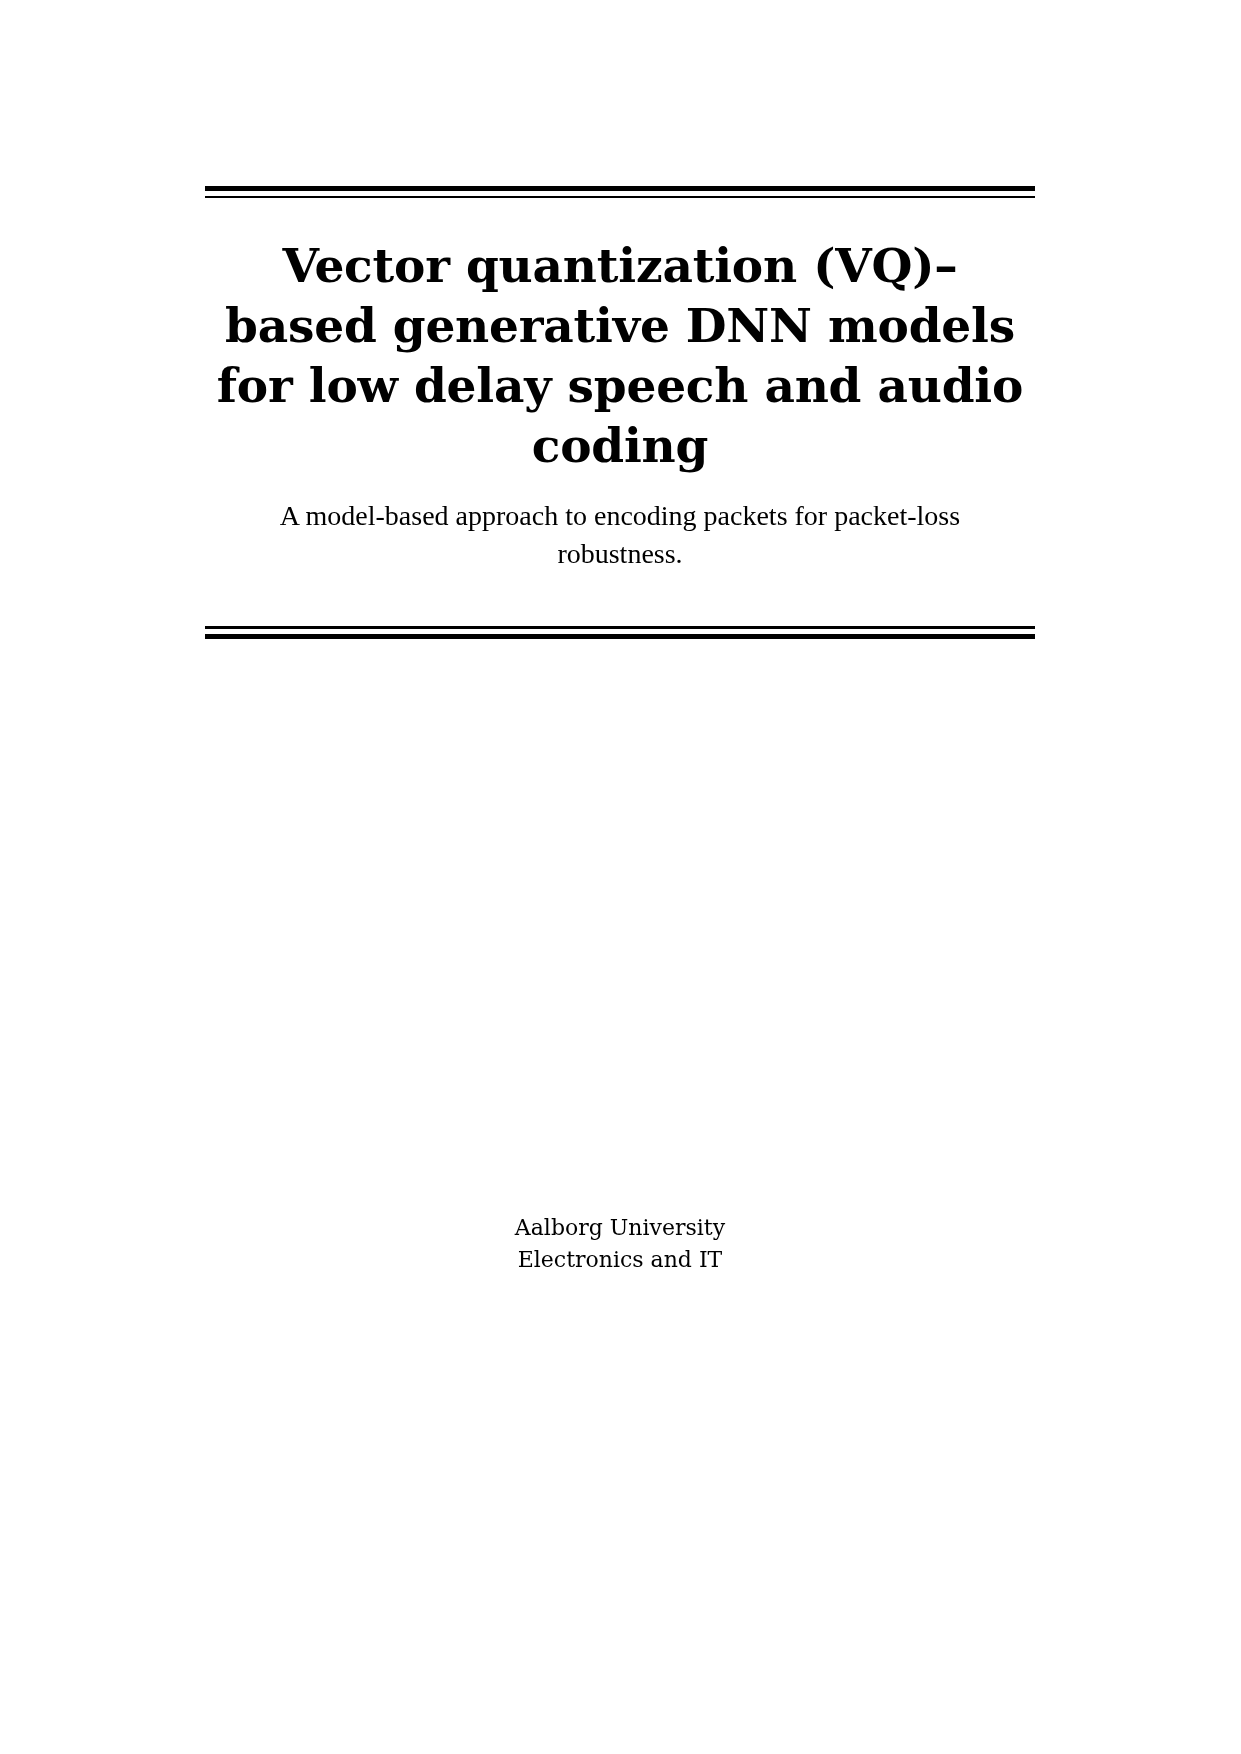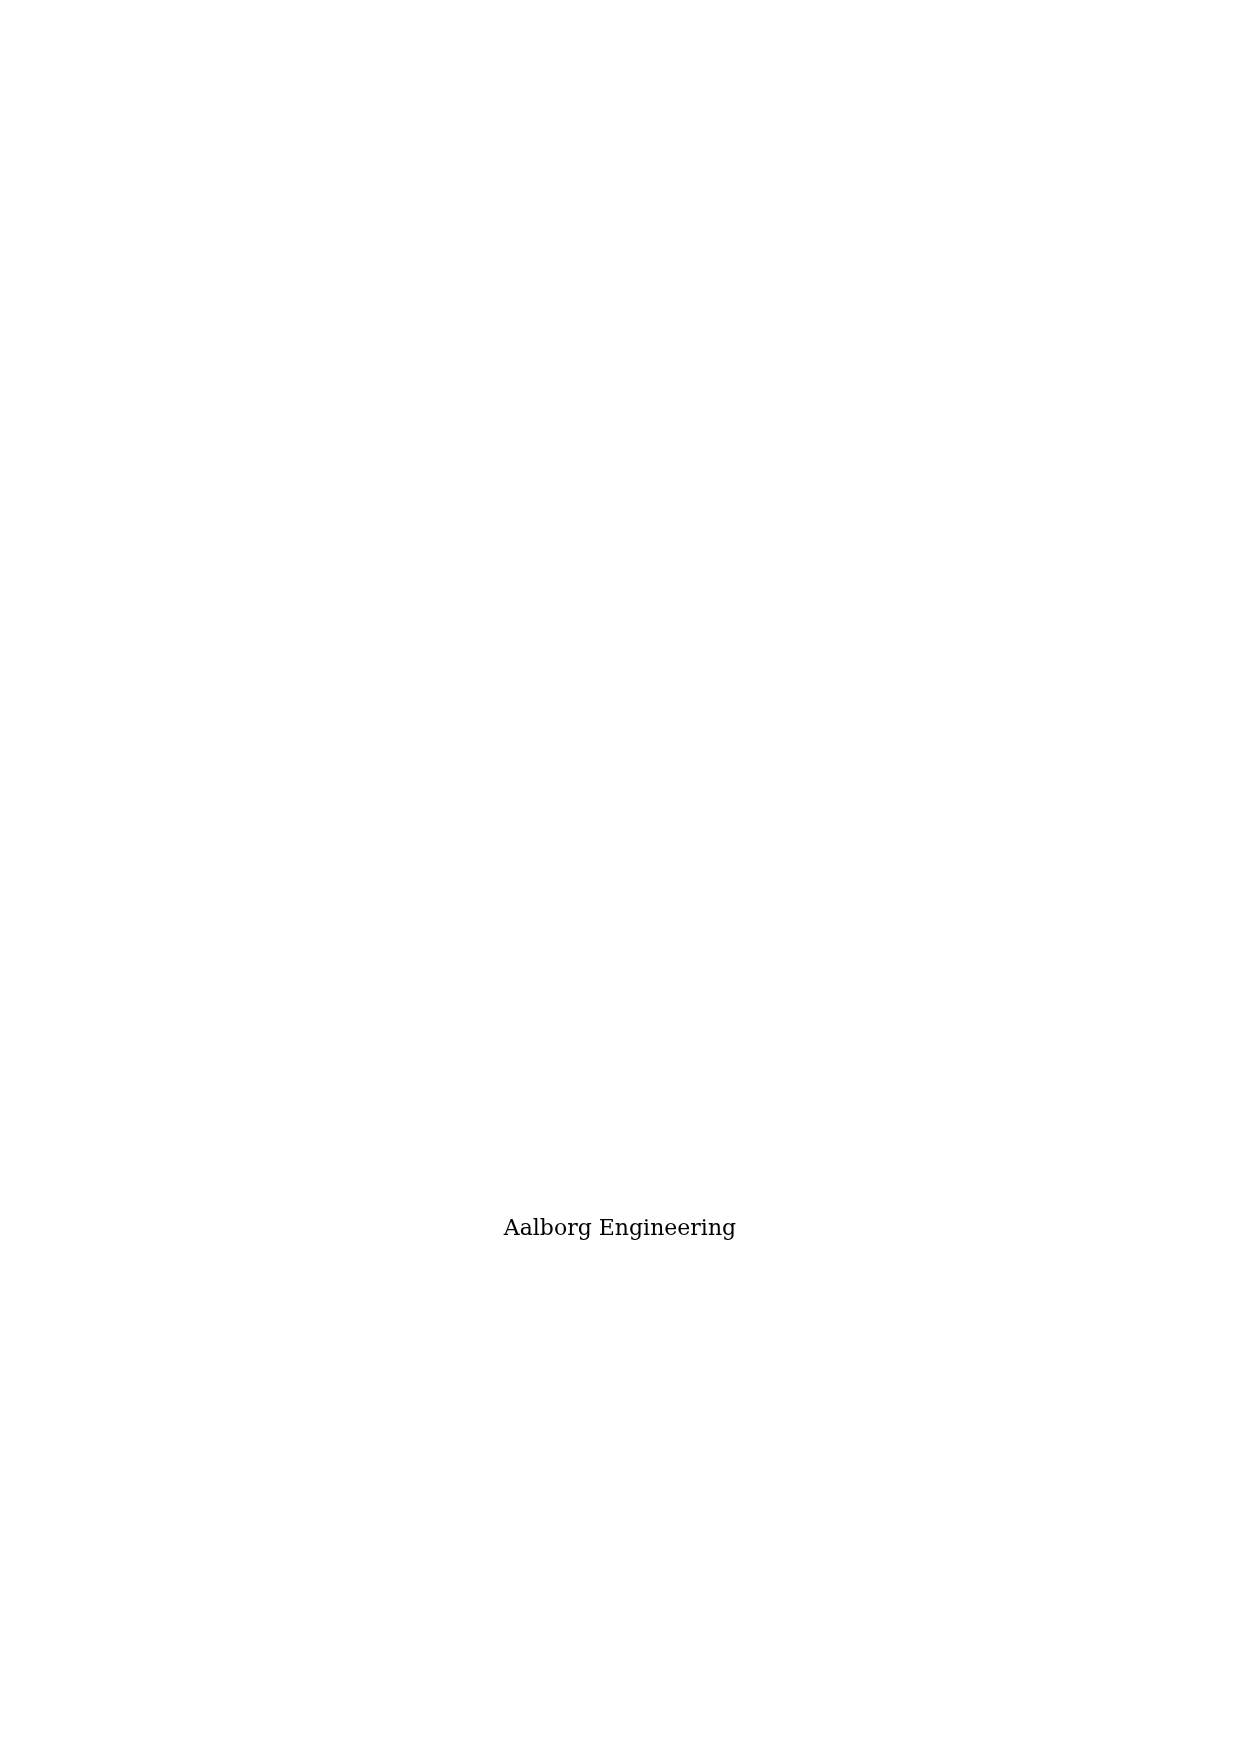--- a/index.html
+++ b/index.html
@@ -107,19 +107,31 @@
     font-size: 22px;
     line-height: 1.45;
     font-family: "DejaVu Serif", "Liberation Serif", serif;
   }
 </style>
 </head>
 <body>
 
 <div class="page">
 
+  <div class="title-block">
+    <div class="rule-double-top"></div>
+
+    <h1 class="doc-title">Vector quantization (VQ)–based generative DNN models for low delay speech and audio coding</h1>
+
+    <p class="doc-subtitle">A model-based approach to encoding packets for packet-loss robustness.</p>
+
+    <div class="title-block-spacer"></div>
+
+    <div class="rule-double-bottom"></div>
+  </div>
 
 
   <div class="institution-block">
-    <div class="institution-line">Aalborg Engineering</div>
+    <div class="institution-line">Aalborg University</div>
+    <div class="institution-line">Electronics and IT</div>
   </div>
 
 </div>
 
 </body></html>

